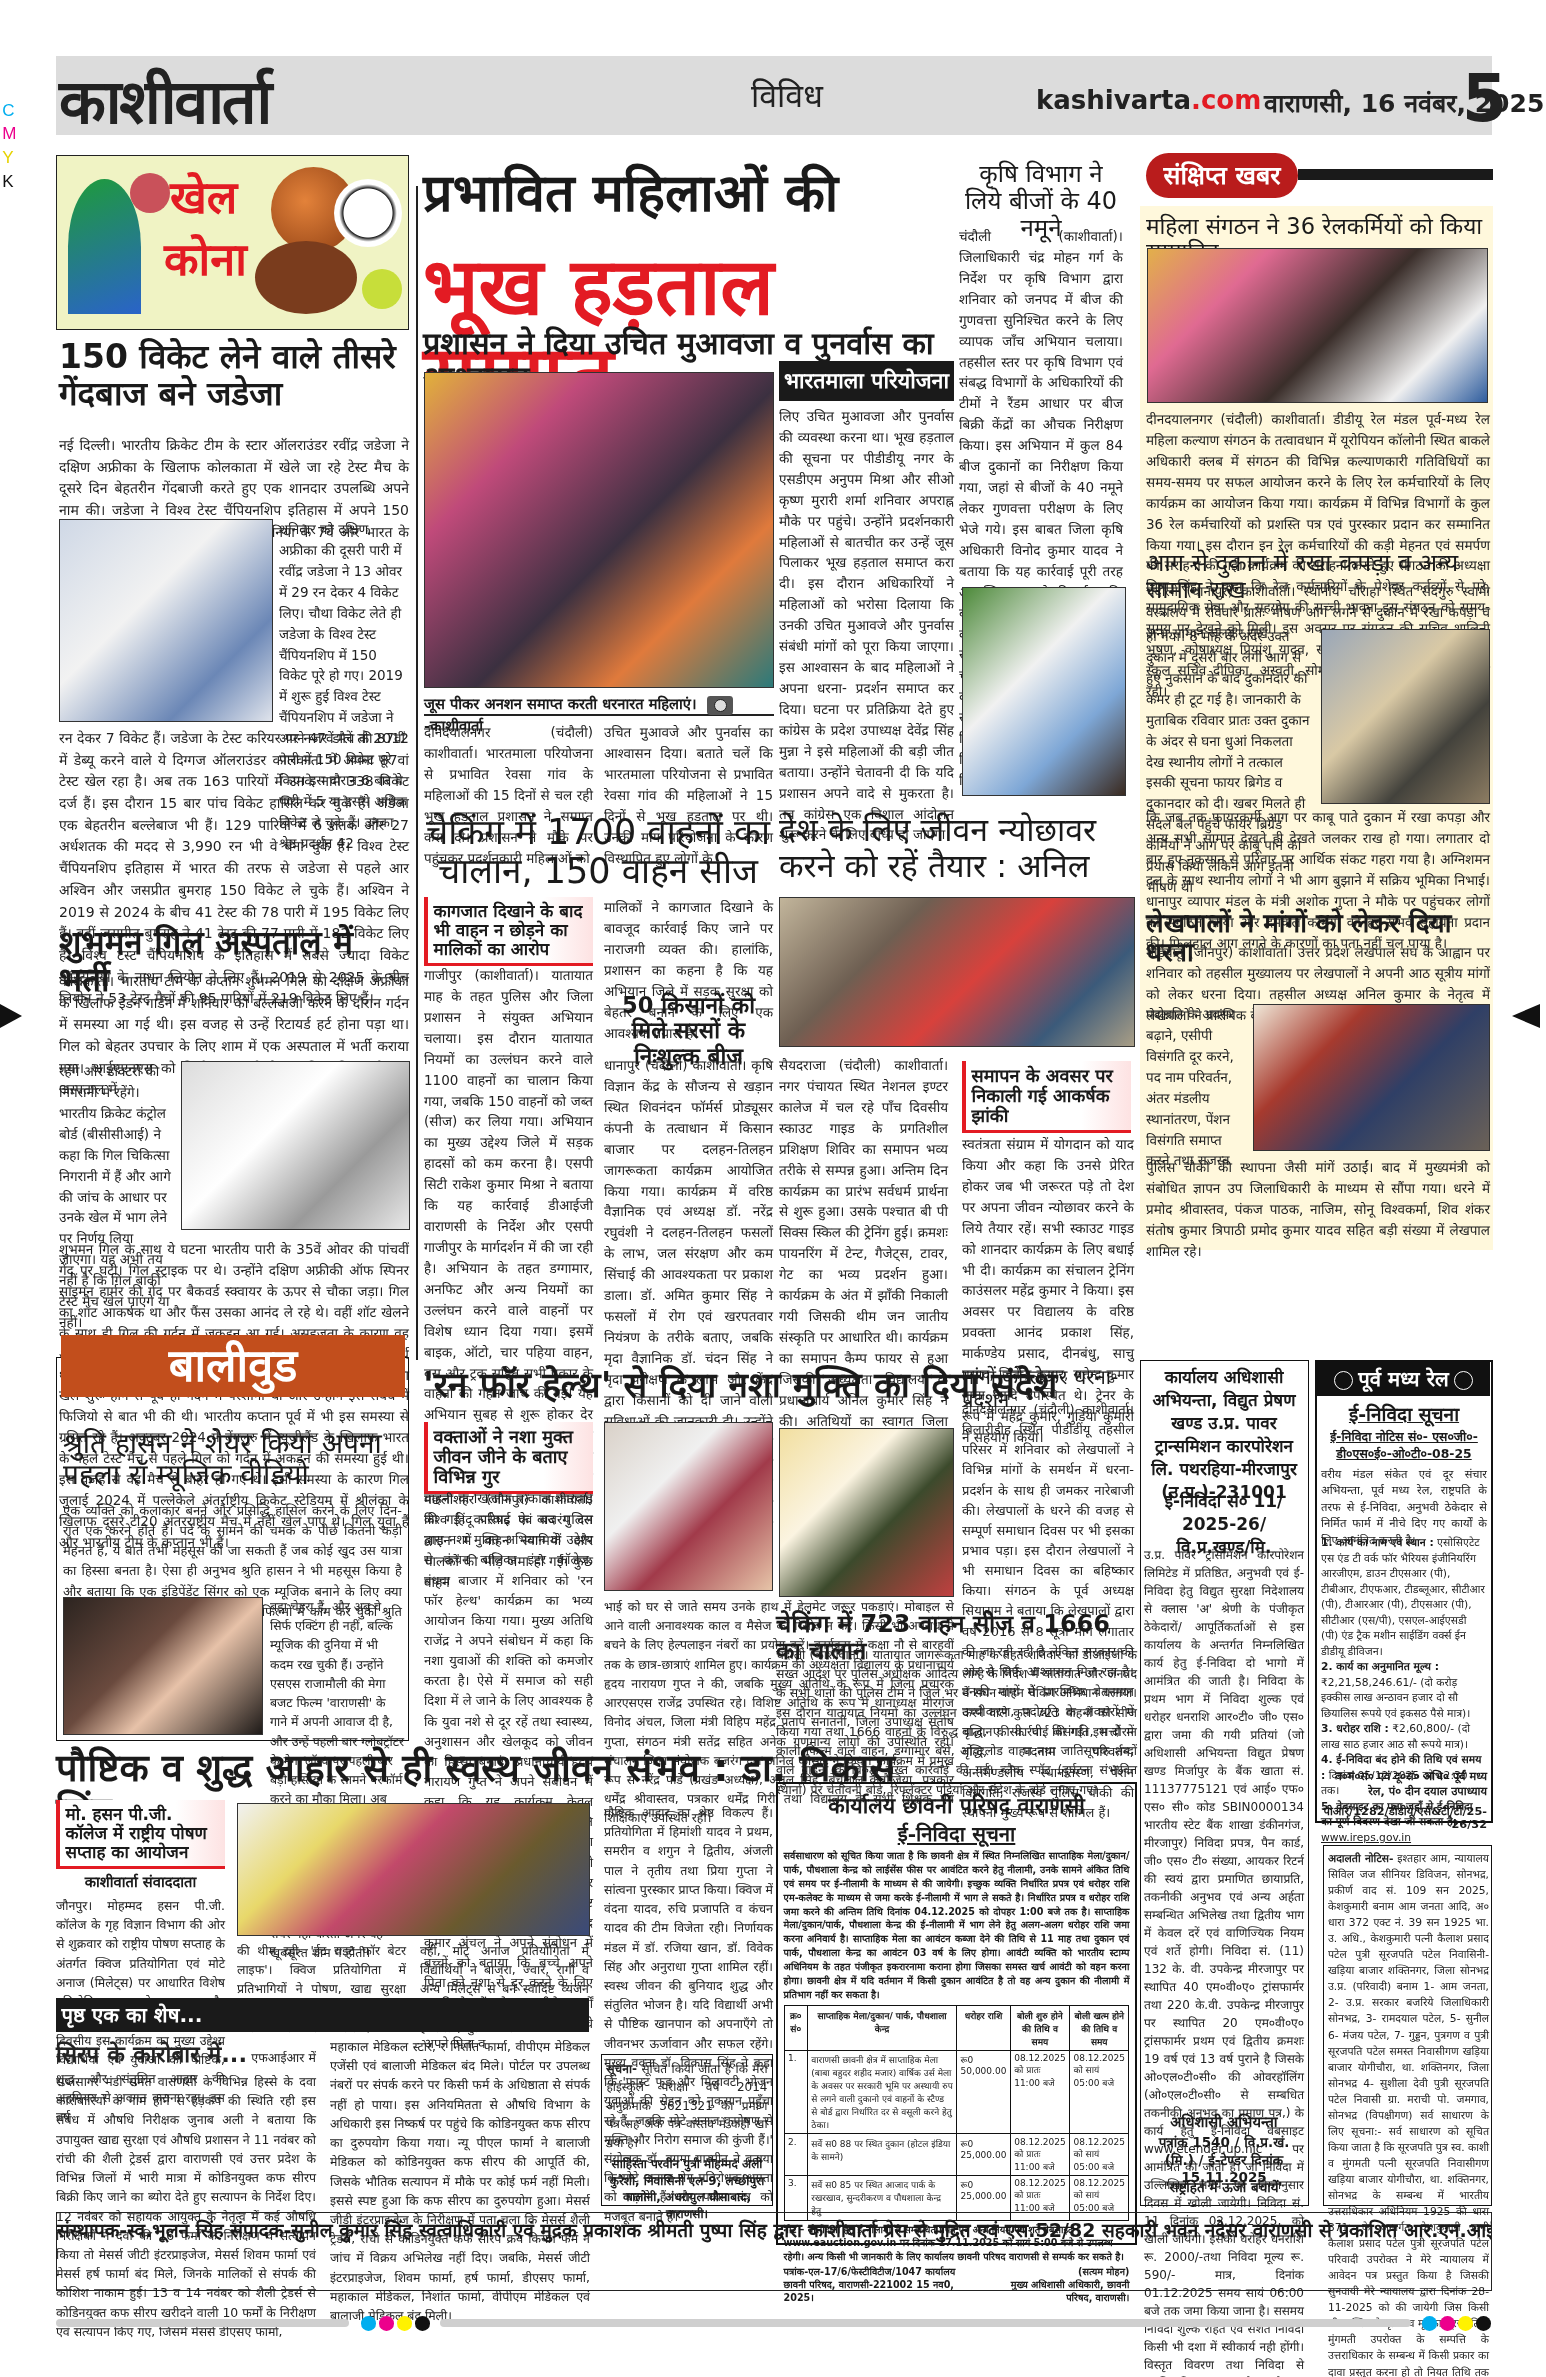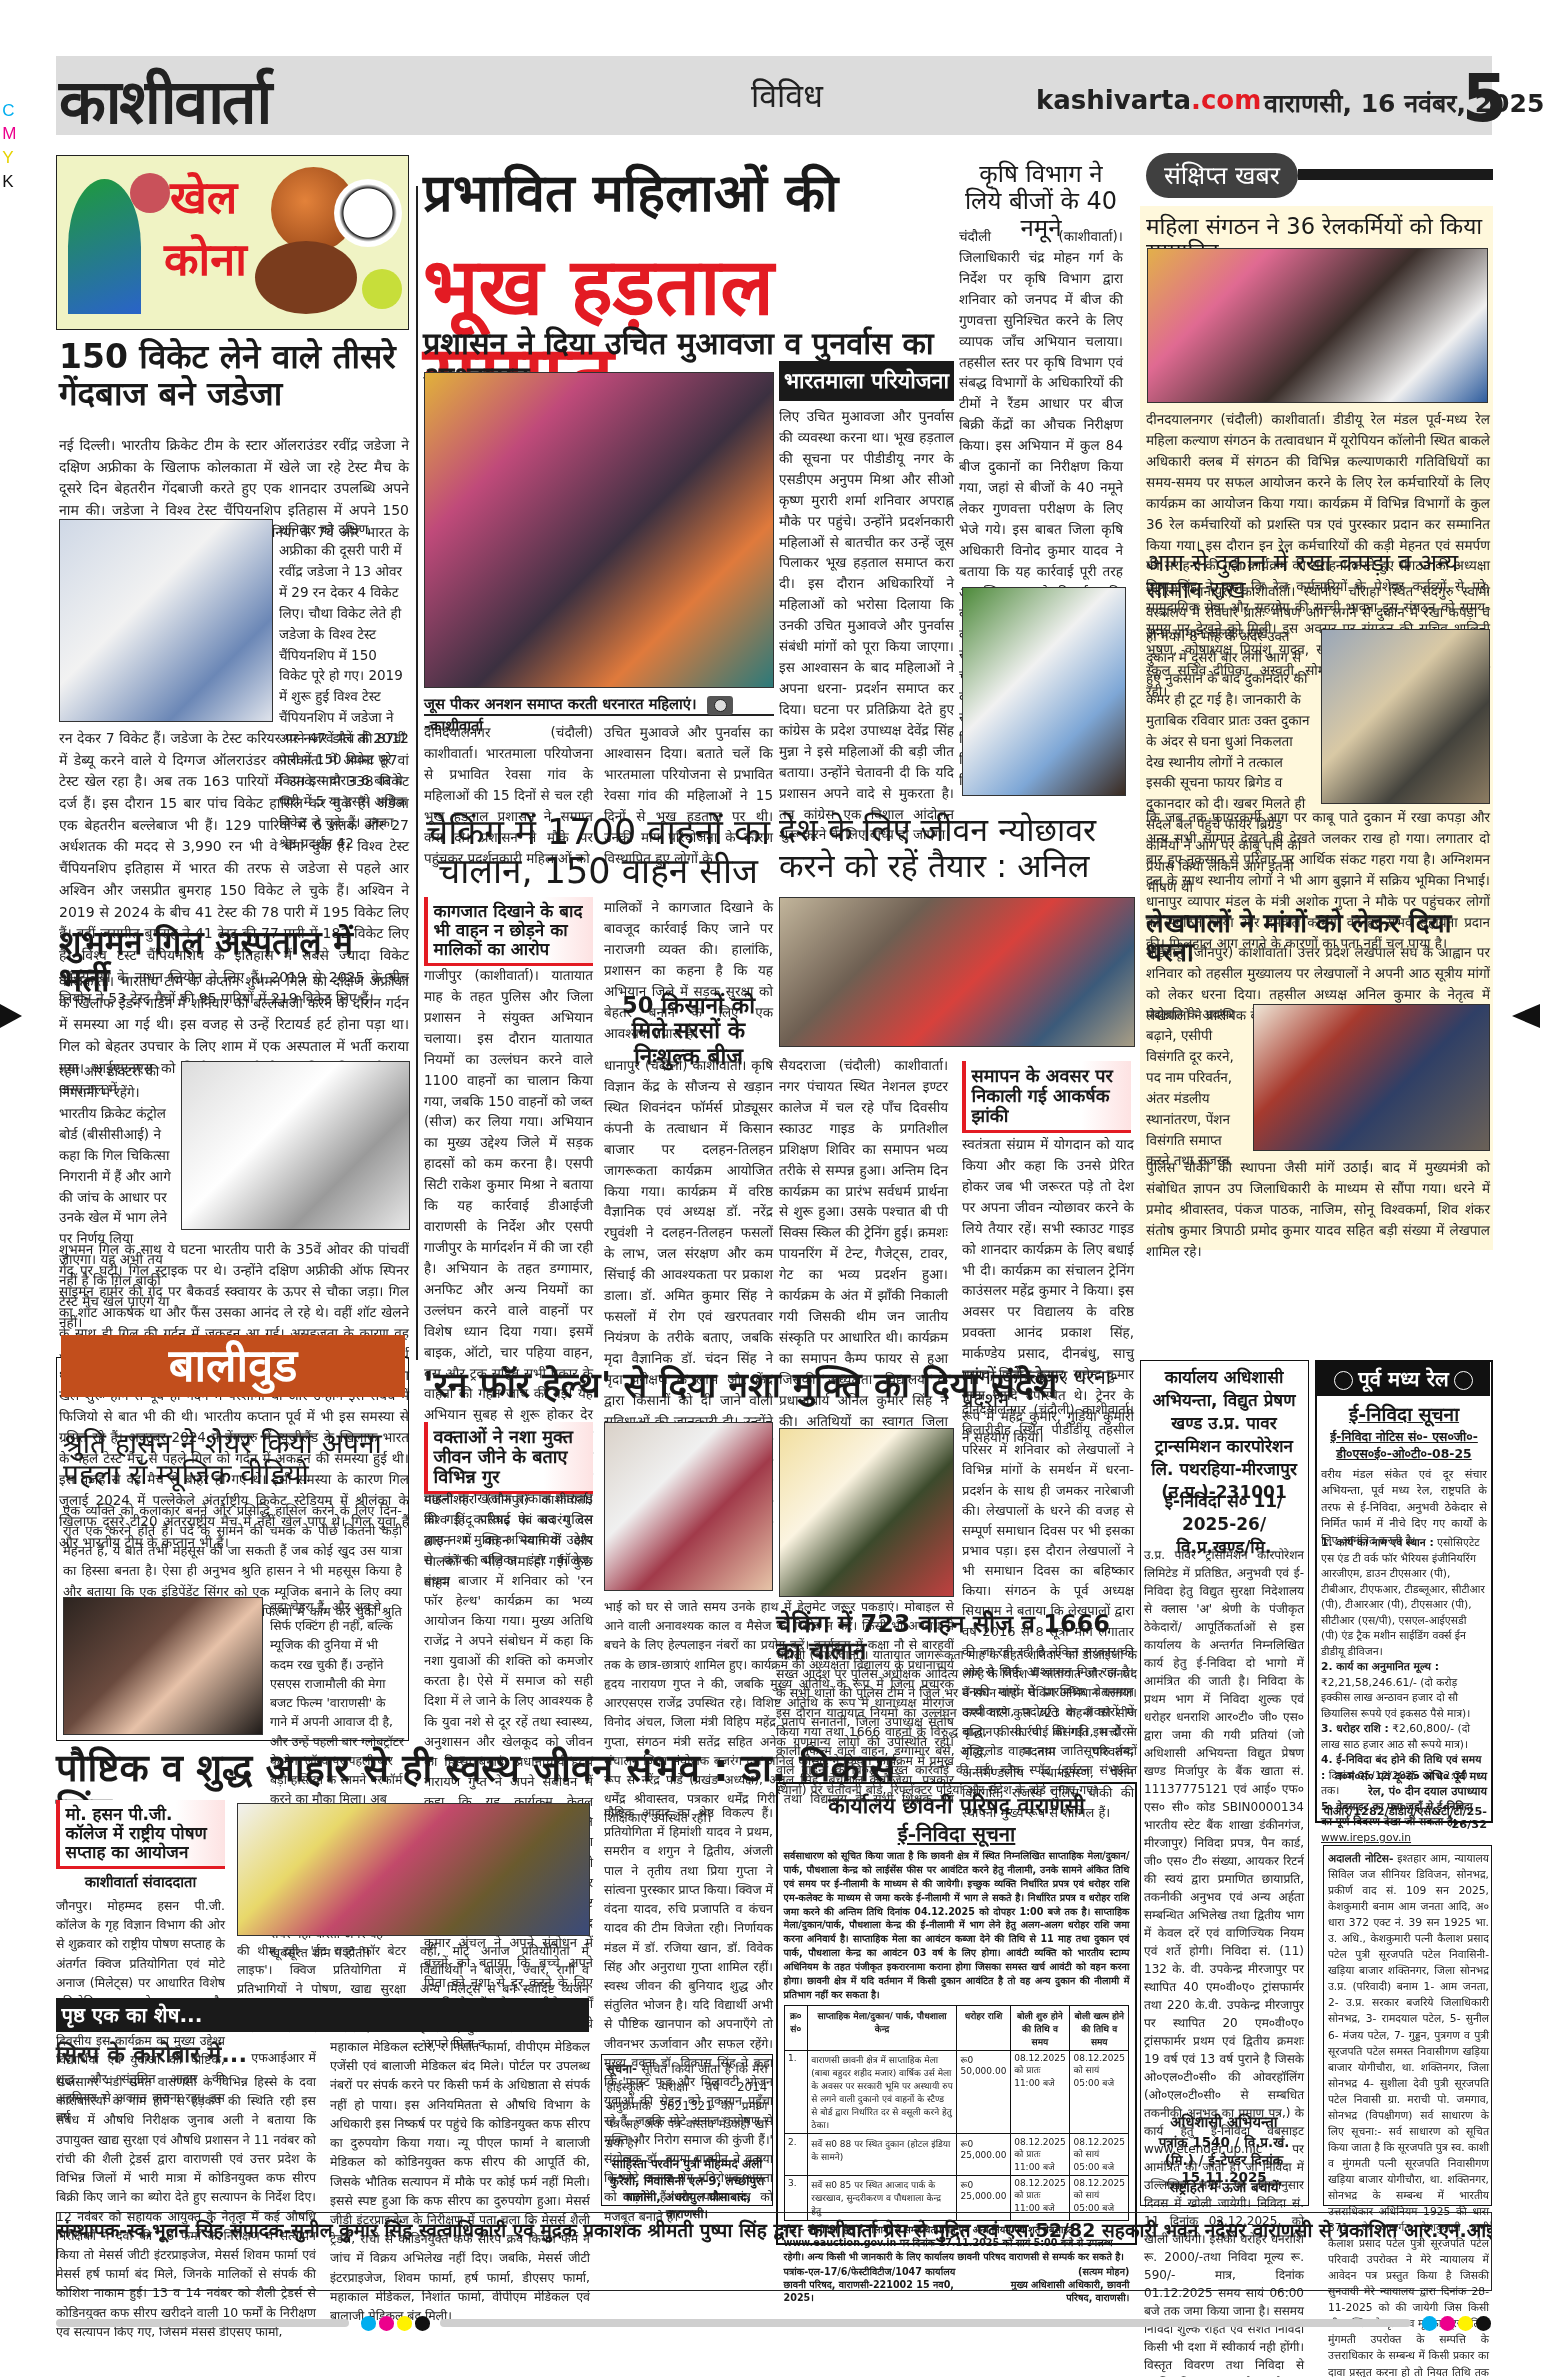--- a/index.html
+++ b/index.html
@@ -23,21 +23,21 @@
   .cream { background: #fff8dc; }
   .box { border: 1.7px solid #111; }
   .notice-title { text-align: center; font-weight: bold; }
   table.tender { border-collapse: collapse; width: 100%; font-size: 12.4px; }
   table.tender td, table.tender th { border: 1.1px solid #111; padding: 2.3px 3.4px; vertical-align: top; }
   .footer { position: absolute; left: 56px; top: 2212px; width: 1436px; height: 79px; border: 1.7px solid #222; text-align: center; font-size: 21.4px; line-height: 35px; }
   .regbar { position: absolute; top: 2319px; height: 8px; background: #cfcfcf; border-radius: 4px; }
   .dot { position: absolute; top: 2316px; width: 14.7px; height: 14.7px; border-radius: 50%; }
   .arrow-l { position: absolute; left: 0; top: 1004px; width: 0; height: 0; border-top: 12.4px solid transparent; border-bottom: 12.4px solid transparent; border-left: 22.6px solid #111; }
   .arrow-r { position: absolute; left: 1512px; top: 1004px; width: 0; height: 0; border-top: 12.4px solid transparent; border-bottom: 12.4px solid transparent; border-right: 28px solid #111; }
-  .pill { background: #404040; color: #fff; border-radius: 34px; font-weight: normal; text-align: center; }
+  .pill { background: #b91c1c; color: #fff; border-radius: 34px; font-weight: bold; text-align: center; }
   .band-dark { background: #1a1a1a; color: #fff; font-weight: bold; }
   .orange-banner { background: #c24e1c; color: #fff; font-weight: bold; text-align: center; }
   .camera { display: inline-block; width: 26px; height: 19px; background: #555; border-radius: 3.4px; position: relative; vertical-align: middle; margin: 0 5.6px; }
   .camera::after { content: ""; position: absolute; left: 6.8px; top: 3.4px; width: 11.3px; height: 11.3px; border-radius: 50%; background: #ddd; border: 1.1px solid #222; }
   .sports-banner { background: #f0f3c4; border: 1.7px solid #222; }
 </style>
 </head>
 <body>
 
 <div class="cmyk" style="top:102px;color:#00aeef;">C</div>

